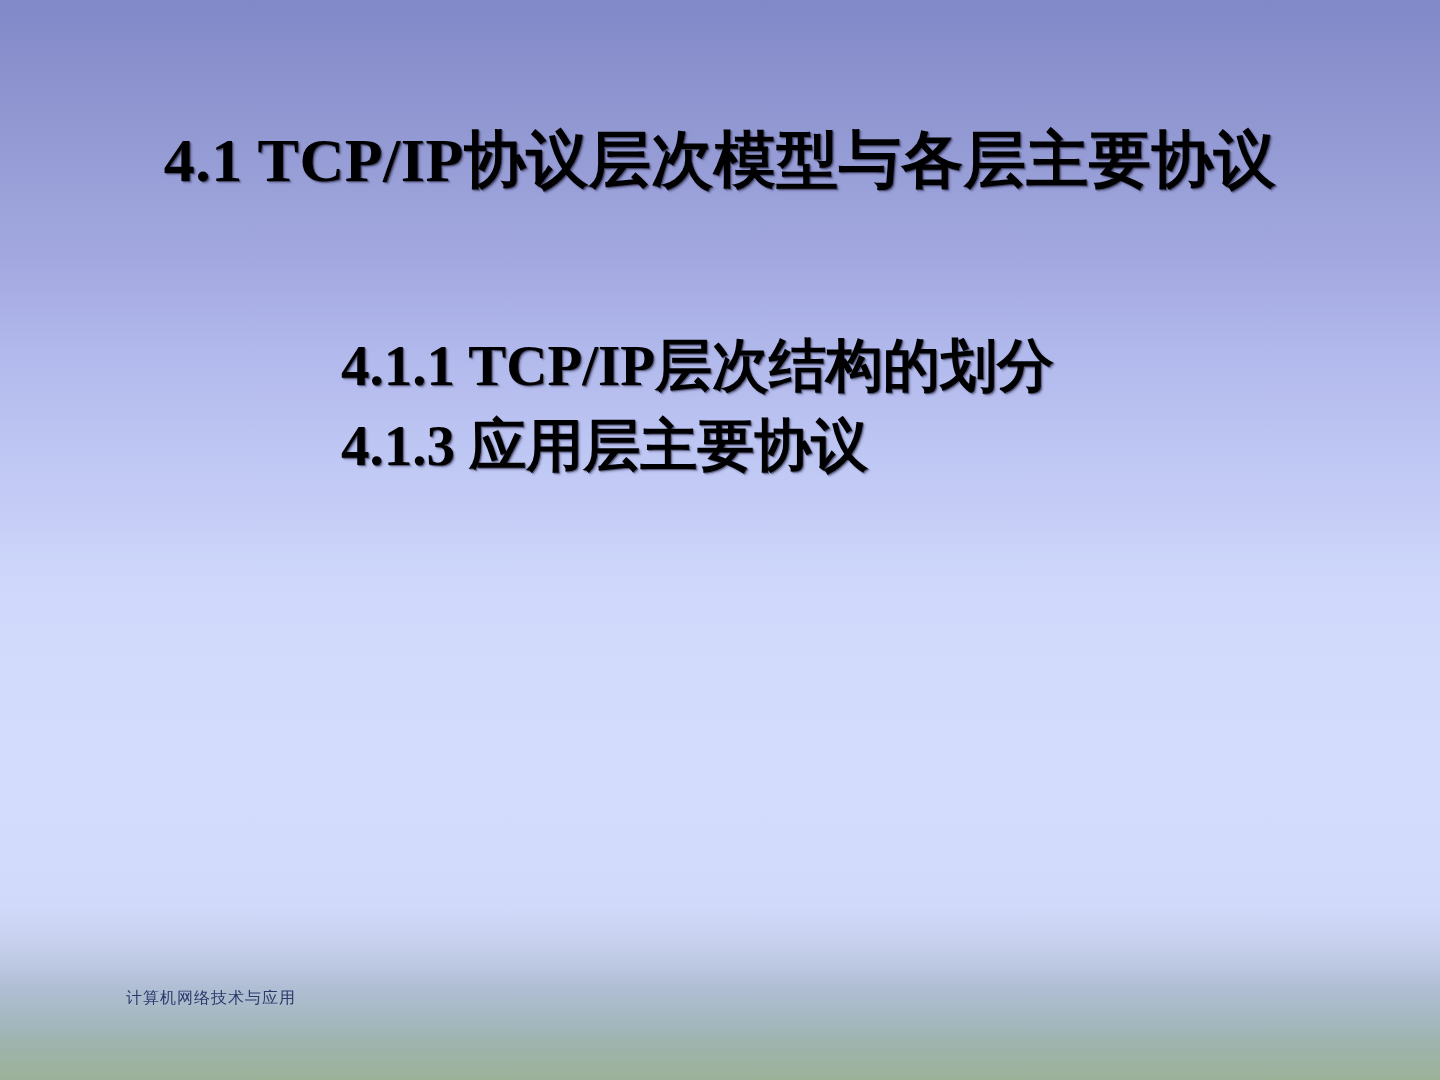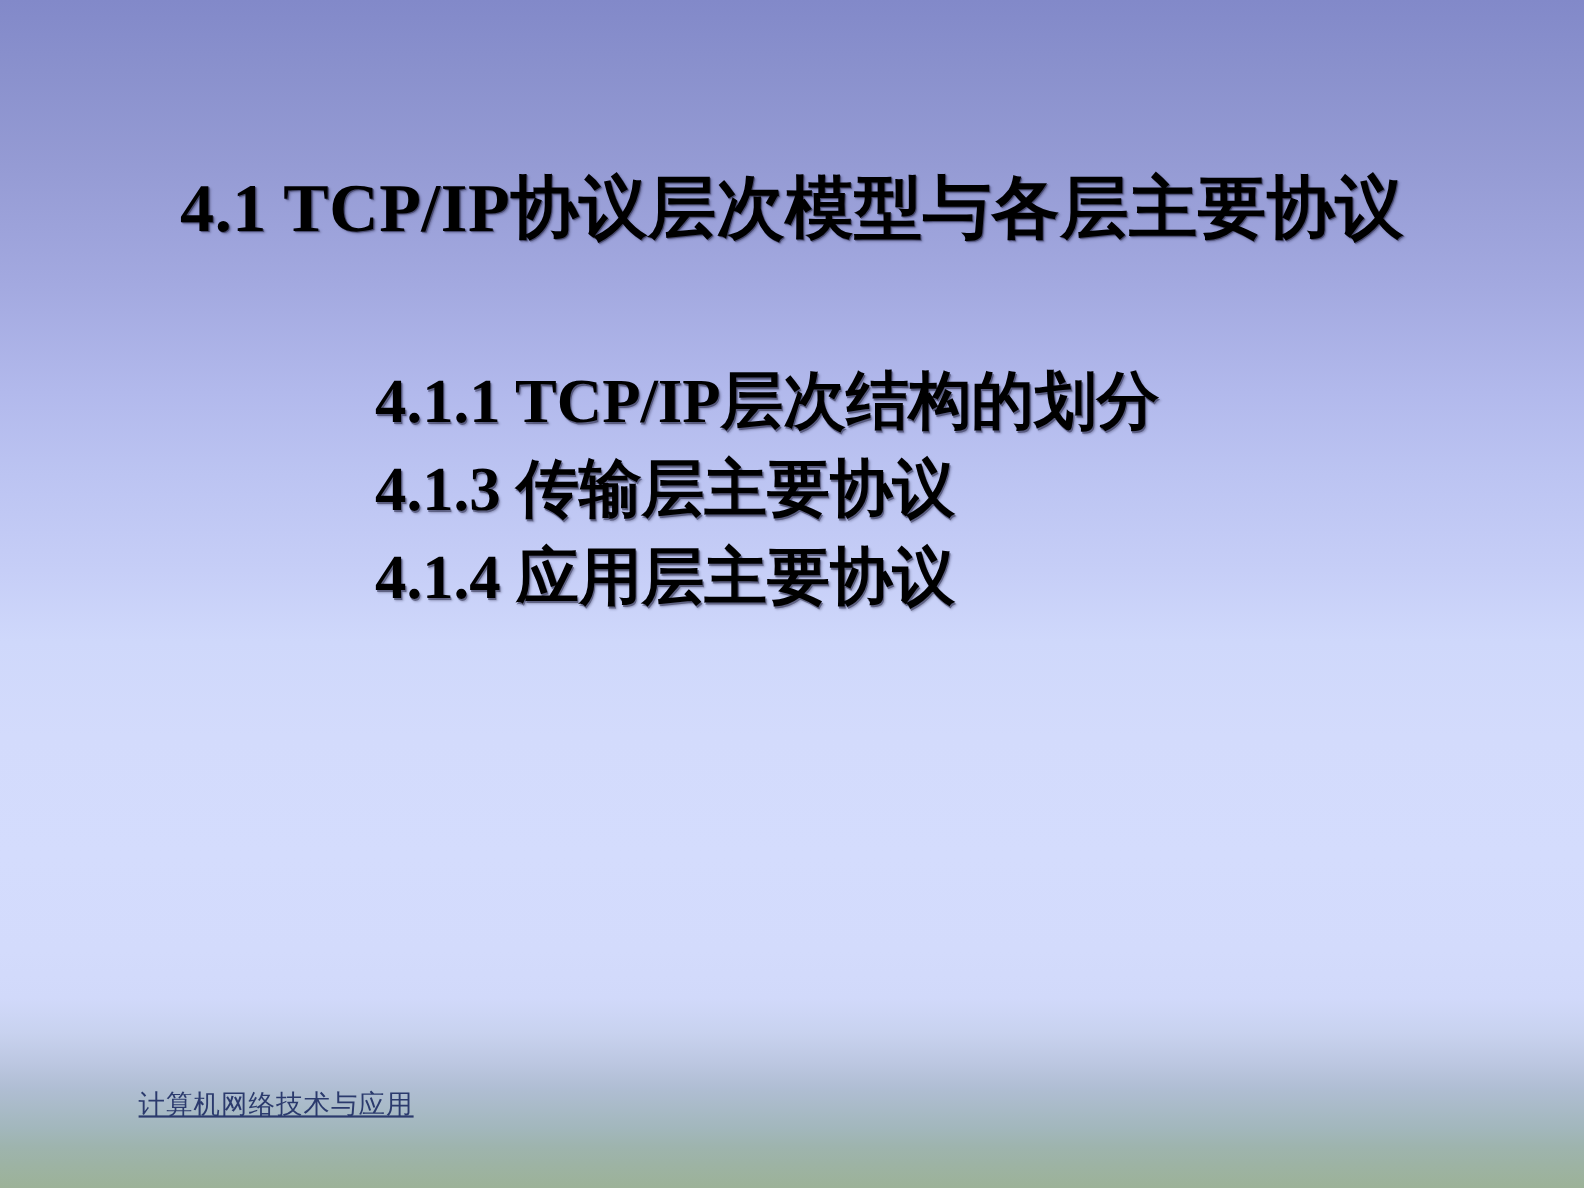--- a/index.html
+++ b/index.html
@@ -57,21 +57,20 @@
   #title-text {
     display: inline-block;
     font-family: "Liberation Serif", "DejaVu Serif", serif;
     font-weight: bold;
     font-size: 62px;
     color: #000000;
     letter-spacing: 0.5px;
     text-shadow:
       1px 1px 0 rgba(40,40,70,0.55),
       2px 2px 2px rgba(30,30,60,0.35);
-    margin-top: 30px;
   }
 
   
   #body-block {
     position: absolute;
     left: 341px;
     top: 326px;
     width: 1000px;
   }
   .body-line {
@@ -85,38 +84,36 @@
       1px 1px 0 rgba(40,40,70,0.5),
       2px 2px 2px rgba(30,30,60,0.3);
   }
 
   
   #footer {
     position: absolute;
     left: 126px;
     top: 988px;
     font-family: "DejaVu Sans", "Liberation Sans", sans-serif;
-    font-size: 24px;
+    font-size: 16px;
     font-weight: normal;
     color: #2b3a6d;
     letter-spacing: 1px;
     white-space: nowrap;
-    text-decoration: underline;
   }
 </style>
 </head>
 <body>
 
 <div id="slide">
 
   <div id="title-block">
     <span id="title-text">4.1  TCP/IP协议层次模型与各层主要协议</span>
   </div>
 
   <div id="body-block">
     <div class="body-line">4.1.1  TCP/IP层次结构的划分</div>
-    <div class="body-line">4.1.3  传输层主要协议</div>
-    <div class="body-line">4.1.4  应用层主要协议</div>
+    <div class="body-line">4.1.3  应用层主要协议</div>
   </div>
 
   <div id="footer">计算机网络技术与应用</div>
 
 </div>
 
 </body></html>

